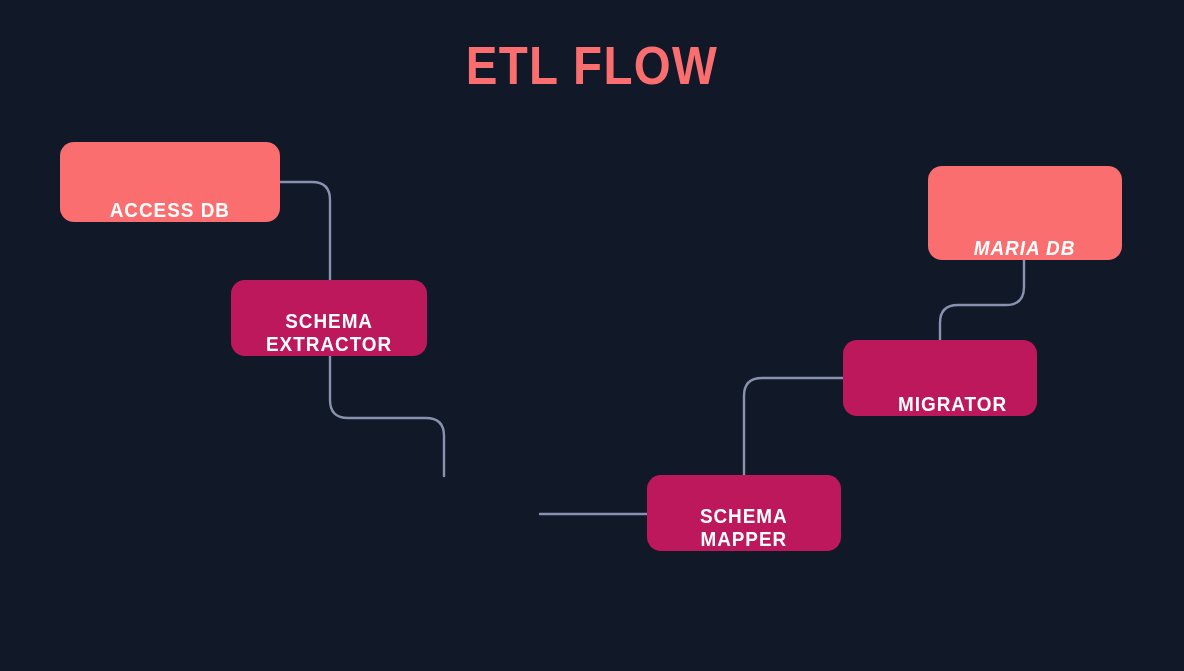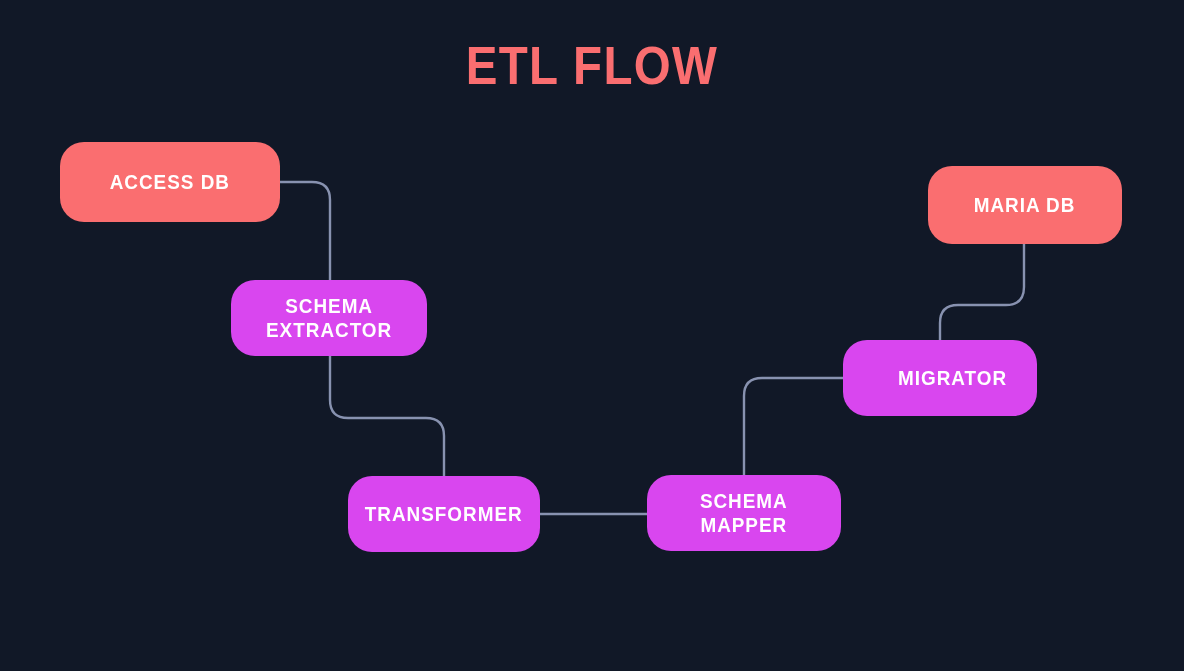--- a/index.html
+++ b/index.html
@@ -49,38 +49,38 @@
     stroke-width: 2.4;
     stroke-linecap: round;
     stroke-linejoin: round;
   }
 
   
   .node {
     position: absolute;
     box-sizing: border-box;
     display: flex;
-    align-items: center;
+    align-items: flex-end;
     justify-content: center;
-    border-radius: 24px;
+    border-radius: 14px;
     text-align: center;
   }
   .node-label {
     font-family: "Liberation Sans Narrow", "Liberation Sans", sans-serif;
     font-weight: bold;
     font-size: 21px;
     letter-spacing: 1.1px;
     line-height: 1.12;
     transform: scaleX(0.9);
     color: #ffffff;
     white-space: pre-line;
     text-transform: uppercase;
   }
   .node.source  { background: #fa6e70; }
-  .node.process { background: #d946ef; }
+  .node.process { background: #be185d; }
   .node.process .node-label { color: #ffffff; }
 </style>
 </head>
 <body>
 
 <div id="canvas">
 
   <div id="diagram-title">ETL FLOW</div>
 
   <svg id="connector-layer" viewBox="0 0 1184 671" width="1184" height="671">
@@ -98,30 +98,27 @@
 
   <div class="node source" style="left:60px; top:142px; width:220px; height:80px;">
     <span class="node-label">ACCESS DB</span>
   </div>
 
   <div class="node process" style="left:231px; top:280px; width:196px; height:76px;">
     <span class="node-label">SCHEMA
 EXTRACTOR</span>
   </div>
 
-  <div class="node process" style="left:348px; top:476px; width:192px; height:76px;">
-    <span class="node-label">TRANSFORMER</span>
-  </div>
 
   <div class="node process" style="left:647px; top:475px; width:194px; height:76px;">
     <span class="node-label">SCHEMA
 MAPPER</span>
   </div>
 
   <div class="node process" style="left:843px; top:340px; width:194px; height:76px;padding-left:26px;">
     <span class="node-label">MIGRATOR</span>
   </div>
 
-  <div class="node source" style="left:928px; top:166px; width:194px; height:78px;">
+  <div class="node source" style="left:928px; top:166px; width:194px; height:94px;font-style:italic;">
     <span class="node-label">MARIA DB</span>
   </div>
 
 </div>
 
 </body></html>

